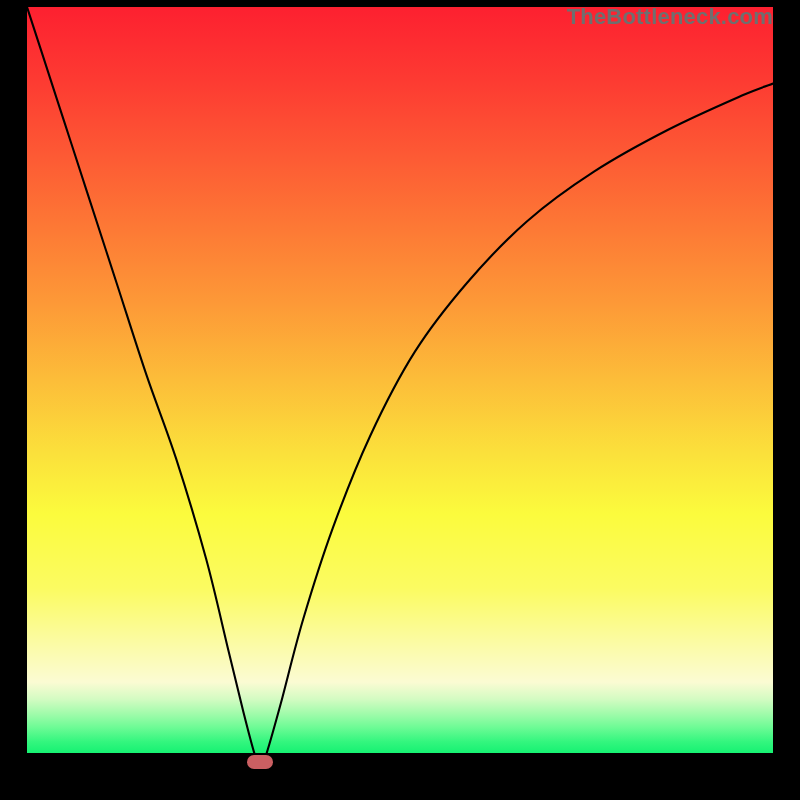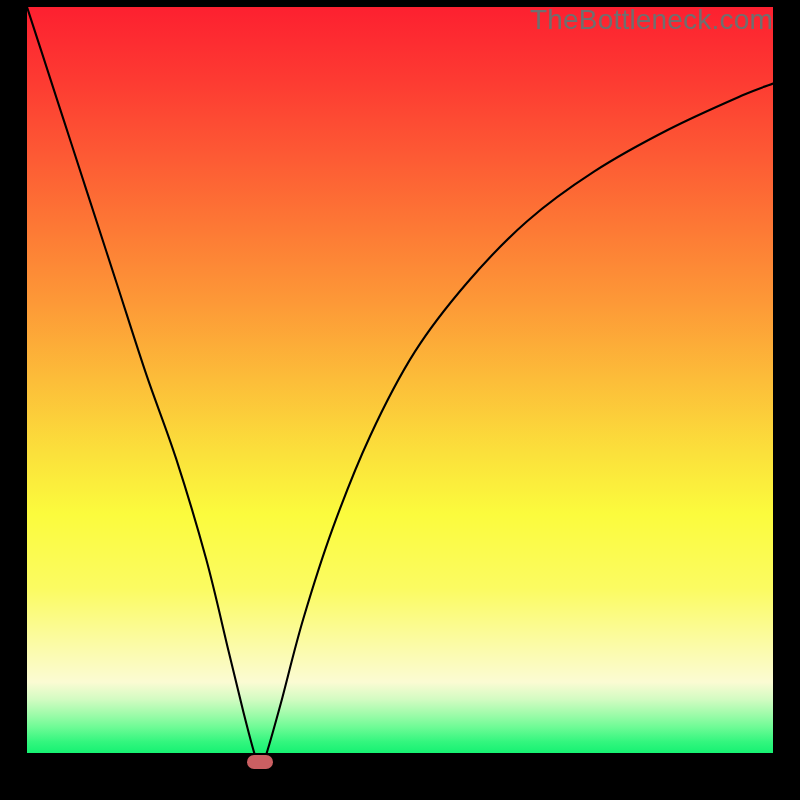--- a/index.html
+++ b/index.html
@@ -26,22 +26,22 @@
   }
   .curve-svg {
     position: absolute;
     inset: 0;
     width: 100%;
     height: 100%;
   }
   .watermark {
     position: absolute;
     color: #6f6f6f;
-    font-size: 28px;
-    font-weight: 400;
+    font-size: 22px;
+    font-weight: 700;
     letter-spacing: 0.2px;
     white-space: nowrap;
   }
   .marker {
     position: absolute;
     border-radius: 9px;
     background: #cb5f62;
   }
 </style>
 </head>

